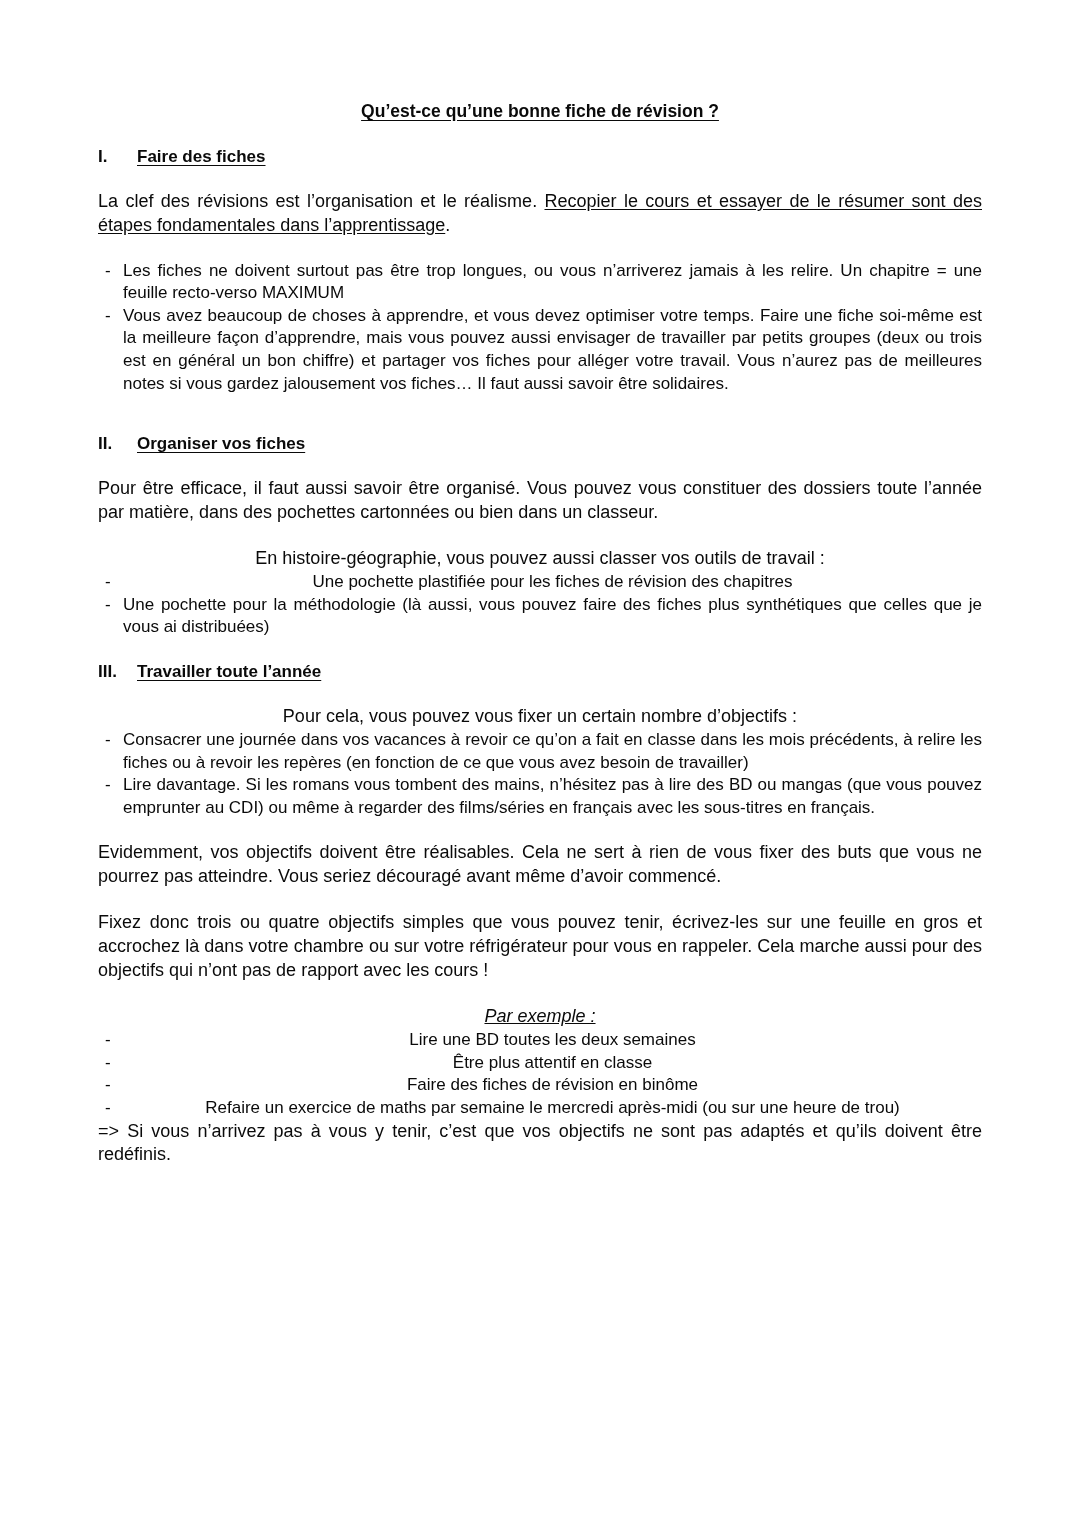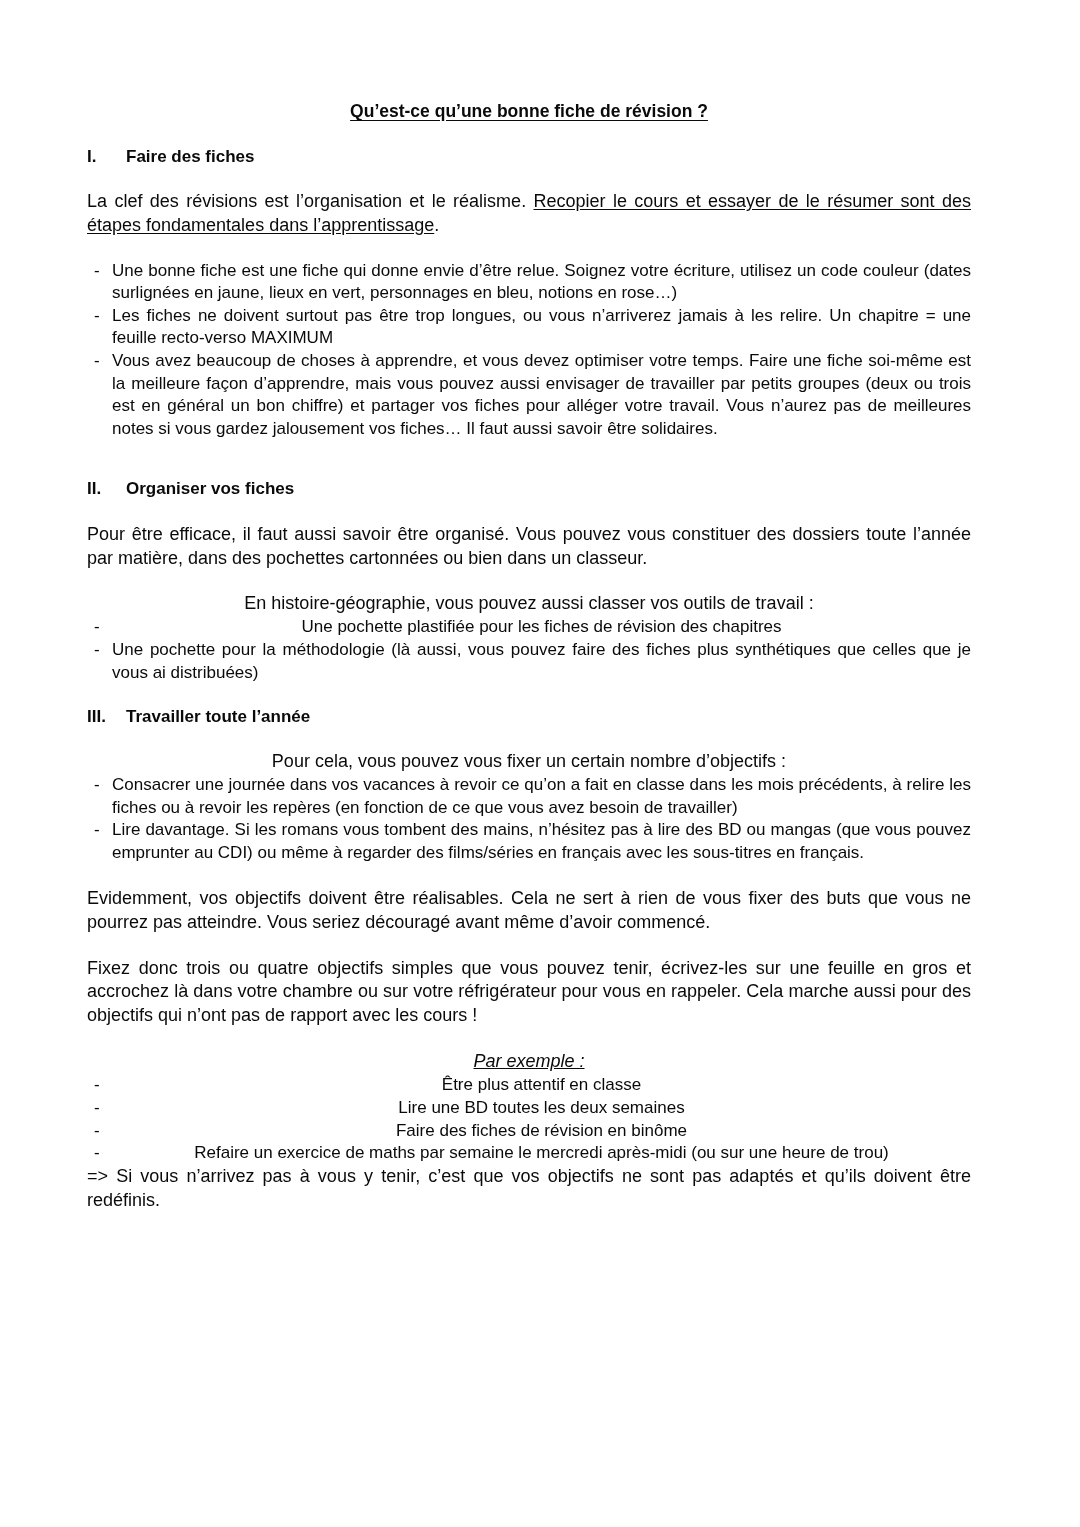--- a/index.html
+++ b/index.html
@@ -16,21 +16,21 @@
     position: relative;
     width: 1080px;
     height: 1527px;
     box-sizing: border-box;
     background: #ffffff;
     padding: 0;
     overflow: hidden;
   }
   .sheet {
     position: absolute;
-    left: 87px;
+    left: 98px;
     top: 0;
     width: 884px;
   }
 
   
   .doc-title {
     text-align: center;
     font-size: 17.5px;
     font-weight: bold;
     line-height: 1.35;
@@ -50,20 +50,21 @@
     margin: 0;
     display: flex;
     align-items: baseline;
   }
   .section-num {
     width: 39px;
     flex: 0 0 39px;
     font-weight: bold;
   }
   .section-title-text {
+    text-decoration: underline;
     text-underline-offset: 3px;
     font-weight: bold;
   }
 
   
   p.body-text {
     font-size: 18px;
     line-height: 1.33;
     margin: 0;
     text-align: justify;
@@ -121,21 +122,20 @@
       <span class="section-title-text">Faire des fiches</span>
     </div>
 
     <div class="gap-m"></div>
 
     <p class="body-text"><span>La clef des révisions est l’organisation et le réalisme. </span><span class="u">Recopier le cours et essayer de le résumer sont des étapes fondamentales dans l’apprentissage</span><span>.</span></p>
 
     <div class="gap-m"></div>
 
     <ul class="dash-list">
-      <li>Une bonne fiche est une fiche qui donne envie d’être relue. Soignez votre écriture, utilisez un code couleur (dates surlignées en jaune, lieux en vert, personnages en bleu, notions en rose…)</li>
       <li>Les fiches ne doivent surtout pas être trop longues, ou vous n’arriverez jamais à les relire. Un chapitre = une feuille recto-verso MAXIMUM</li>
       <li>Vous avez beaucoup de choses à apprendre, et vous devez optimiser votre temps. Faire une fiche soi-même est la meilleure façon d’apprendre, mais vous pouvez aussi envisager de travailler par petits groupes (deux ou trois est en général un bon chiffre) et partager vos fiches pour alléger votre travail. Vous n’aurez pas de meilleures notes si vous gardez jalousement vos fiches… Il faut aussi savoir être solidaires.</li>
     </ul>
 
     <div class="gap-xl"></div>
 
     <div class="section-heading">
       <span class="section-num">II.</span>
       <span class="section-title-text">Organiser vos fiches</span>
     </div>
@@ -175,22 +175,22 @@
 
     <div class="gap-m"></div>
 
     <p class="body-text">Fixez donc trois ou quatre objectifs simples que vous pouvez tenir, écrivez-les sur une feuille en gros et accrochez là dans votre chambre ou sur votre réfrigérateur pour vous en rappeler. Cela marche aussi pour des objectifs qui n’ont pas de rapport avec les cours !</p>
 
     <div class="gap-m"></div>
 
     <p class="body-text left italic">Par exemple :</p>
 
     <ul class="dash-list">
+      <li class="left">Lire une BD toutes les deux semaines</li>
       <li class="left">Être plus attentif en classe</li>
-      <li class="left">Lire une BD toutes les deux semaines</li>
       <li class="left">Faire des fiches de révision en binôme</li>
       <li class="left">Refaire un exercice de maths par semaine le mercredi après-midi (ou sur une heure de trou)</li>
     </ul>
 
     <p class="body-text">=&gt; Si vous n’arrivez pas à vous y tenir, c’est que vos objectifs ne sont pas adaptés et qu’ils doivent être redéfinis.</p>
 
   </div>
 </div>
 
 </body></html>

